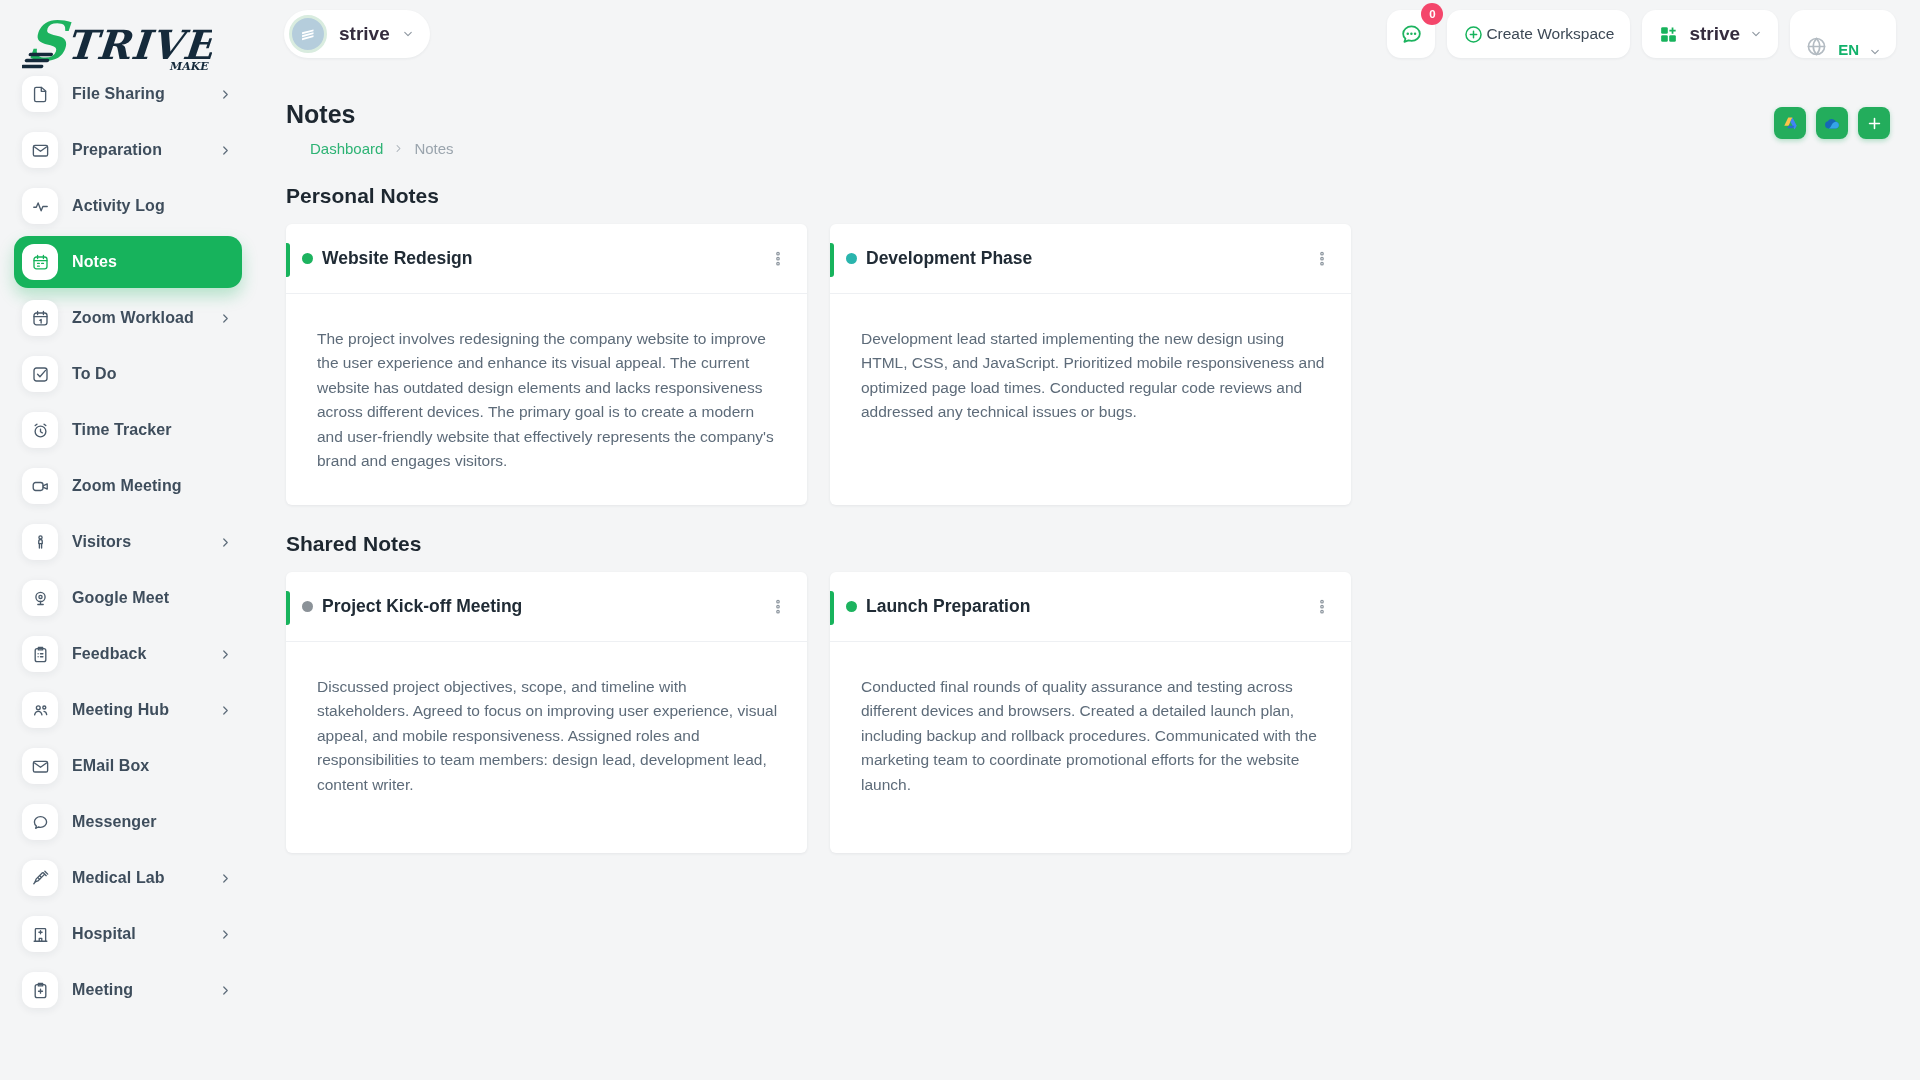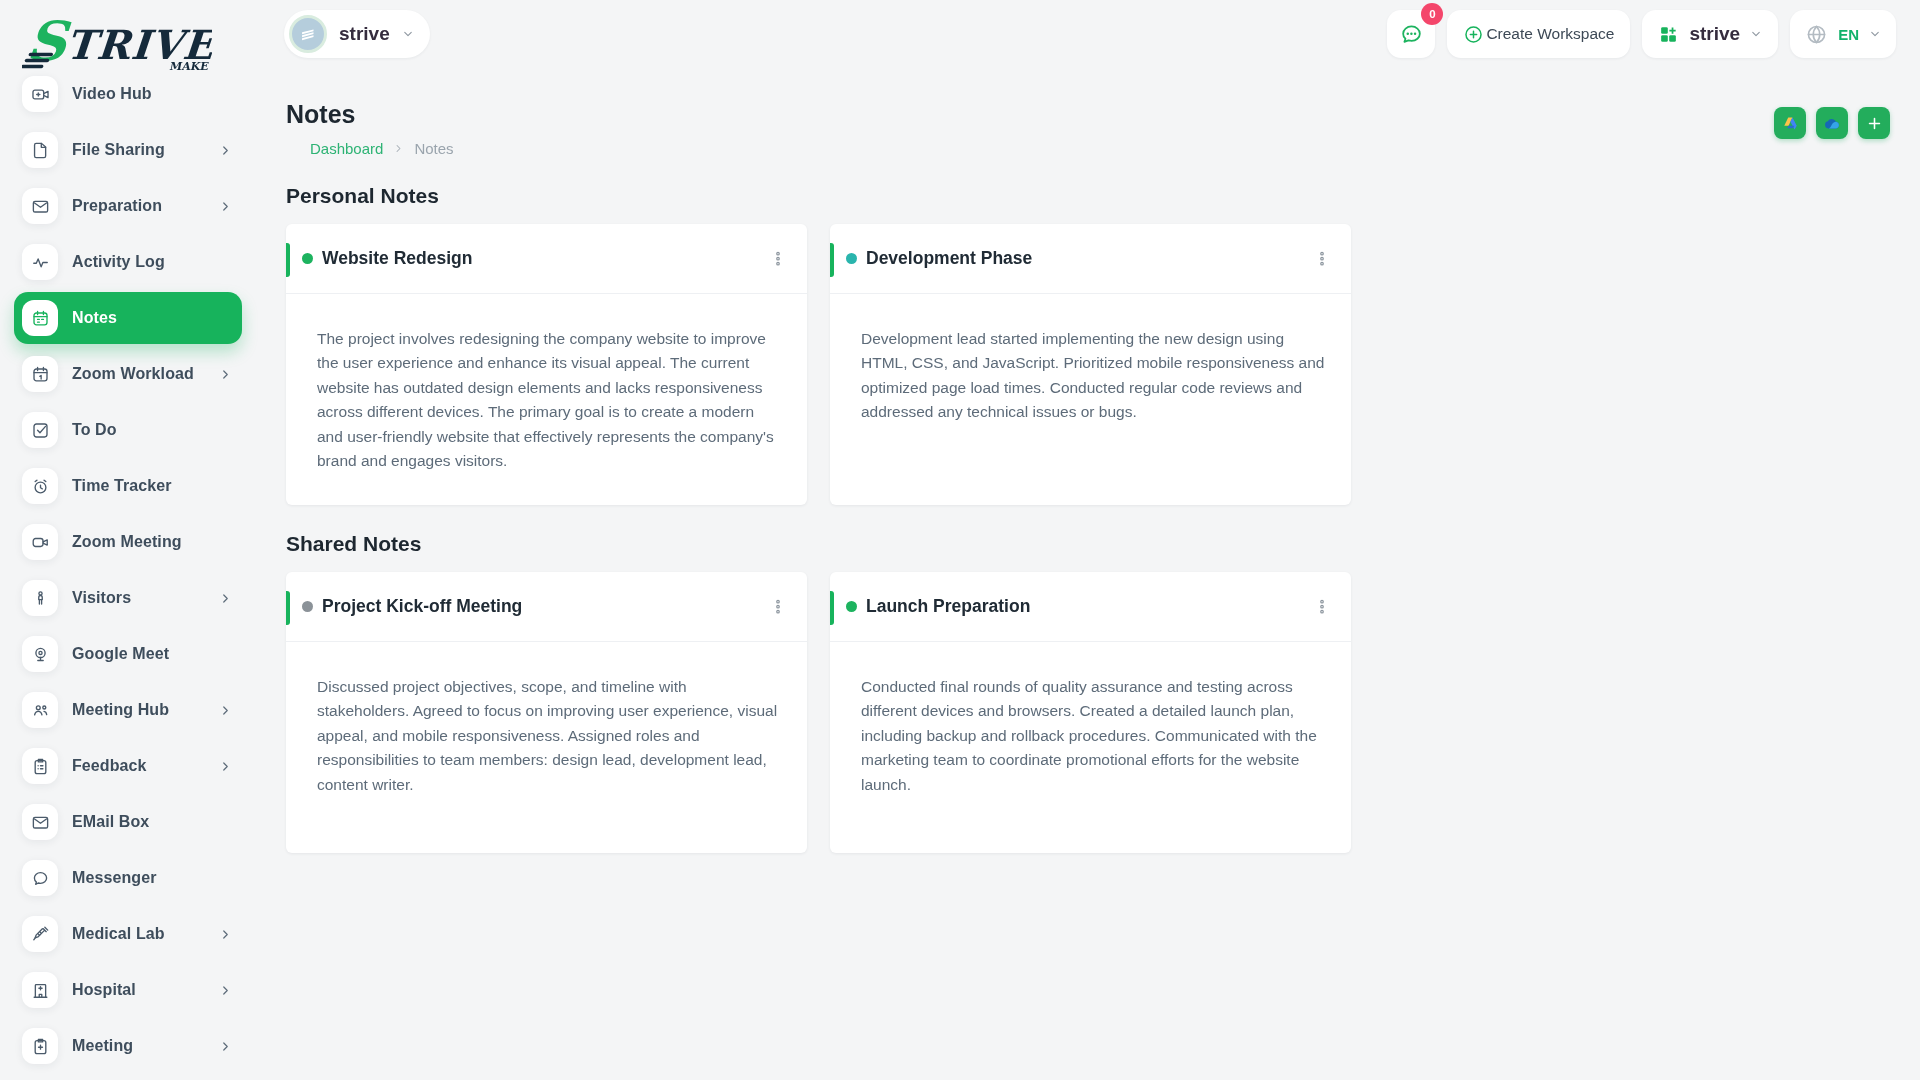--- a/index.html
+++ b/index.html
@@ -76,21 +76,21 @@
     height:48px; border-radius:14px; background:#fff; display:flex; align-items:center;
     gap:2px; padding:0 16px; box-shadow:0 1px 3px rgba(20,30,45,.06);
   }
   .pill-btn .icon { display:flex; }
   .pill-btn .icon svg { width:21px; height:21px; }
   .create-label { font-size:15.5px; color:#3d4956; }
   .create-pill .icon { color:#17b35c; }
   .menu-pill { gap:10px; }
   .menu-pill .icon { color:#17b35c; }
   .menu-name { font-size:19px; font-weight:600; color:#352c3e; }
-  .lang-pill { gap:10px; padding:0 15px; }
+  .lang-pill { gap:10px; padding:0 15px;align-items:flex-end; }
   .lang-pill .globe { color:#b3bbc2; }
   .lang-pill .globe svg { width:23px; height:23px; }
   .lang-label { color:#12b26b; font-weight:600; font-size:15px; }
 
   
   .content { padding:32px 30px 0 28px; }
   .page-head { display:flex; align-items:flex-start; }
   .page-title { font-size:25px; font-weight:700; color:#1d2730; }
   .breadcrumb { display:flex; align-items:center; gap:10px; margin-top:11px; font-size:15px; }
   .crumb-link { color:#2db374; cursor:pointer;margin-left:24px; }
@@ -134,33 +134,20 @@
         </g>
         <g stroke="#152a3b" stroke-width="3.4" stroke-linecap="round" transform="skewX(-8)">
           <path d="M14 40.5h21"></path>
             <path d="M11 46.5h21"></path>
             <path d="M8 52.5h19"></path>
         </g>
         <text x="148" y="56" font-size="11" font-style="italic" font-weight="bold" fill="#152a3b" font-family="'DejaVu Serif', serif">MAKE</text>
       </svg>
     </div>
     <nav class="side-nav" id="side-nav">
-  <div class="side-item">
-    <span class="chip">
-      <span class="chip-icon">
-              <svg viewBox="0 0 24 24" fill="none" stroke="currentColor" stroke-width="1.7" stroke-linecap="round" stroke-linejoin="round">
-                <rect x="2.5" y="6.5" width="13.5" height="11" rx="2.5"></rect>
-                <path d="M16 10.8 21.5 8v8L16 13.2"></path>
-                <path d="M7.2 12h4M9.2 10v4"></path>
-              </svg>
-            </span>
-    </span>
-    <span class="side-label">Video Hub</span>
-    <span class="side-chevron" style="visibility: hidden;"></span>
-  </div>
 
   <div class="side-item">
     <span class="chip">
       <span class="chip-icon">
               <svg viewBox="0 0 24 24" fill="none" stroke="currentColor" stroke-width="1.7" stroke-linecap="round" stroke-linejoin="round">
                 <path d="M6.5 3h6.8l5.2 4.7V19a2 2 0 0 1-2 2h-10a2 2 0 0 1-2-2V5a2 2 0 0 1 2-2z"></path>
                 <path d="M13 3v5h5.5"></path>
               </svg>
             </span>
     </span>
@@ -295,52 +282,52 @@
       <span class="chip-icon">
               <svg viewBox="0 0 24 24" fill="none" stroke="currentColor" stroke-width="1.7" stroke-linecap="round" stroke-linejoin="round">
                 <circle cx="12" cy="10" r="5.8"></circle>
                 <circle cx="12" cy="10" r="2"></circle>
                 <path d="M12 15.8v2.4M8.6 19.6h6.8"></path>
               </svg>
             </span>
     </span>
     <span class="side-label">Google Meet</span>
     <span class="side-chevron" style="visibility: hidden;"></span>
+  </div>
+
+  <div class="side-item">
+    <span class="chip">
+      <span class="chip-icon">
+              <svg viewBox="0 0 24 24" fill="none" stroke="currentColor" stroke-width="1.7" stroke-linecap="round" stroke-linejoin="round">
+                <rect x="5.3" y="4.6" width="13.4" height="16.4" rx="2.4"></rect>
+                <path d="M9.3 6.2V3h5.4v3.2z"></path>
+                <path d="M9 11h.01M12 11h3M9 14.8h.01M12 14.8h3"></path>
+              </svg>
+            </span>
+    </span>
+    <span class="side-label">Feedback</span>
+    <span class="side-chevron">
+            <svg viewBox="0 0 24 24" fill="none" stroke="currentColor" stroke-width="2.2" stroke-linecap="round" stroke-linejoin="round">
+              <path d="m8.8 5.5 6.4 6.5-6.4 6.5"></path>
+            </svg>
+          </span>
   </div>
 
   <div class="side-item">
     <span class="chip">
       <span class="chip-icon">
               <svg viewBox="0 0 24 24" fill="none" stroke="currentColor" stroke-width="1.7" stroke-linecap="round" stroke-linejoin="round">
                 <circle cx="9.2" cy="8.6" r="2.4"></circle>
                 <path d="M4.6 17.6c.6-2.9 2.3-4.4 4.6-4.4 2.3 0 4 1.5 4.6 4.4"></path>
                 <circle cx="16.8" cy="8.2" r="1.9"></circle>
                 <path d="M16.4 13.2c1.9.3 3 1.6 3.4 3.9"></path>
               </svg>
             </span>
     </span>
     <span class="side-label">Meeting Hub</span>
-    <span class="side-chevron">
-            <svg viewBox="0 0 24 24" fill="none" stroke="currentColor" stroke-width="2.2" stroke-linecap="round" stroke-linejoin="round">
-              <path d="m8.8 5.5 6.4 6.5-6.4 6.5"></path>
-            </svg>
-          </span>
-  </div>
-
-  <div class="side-item">
-    <span class="chip">
-      <span class="chip-icon">
-              <svg viewBox="0 0 24 24" fill="none" stroke="currentColor" stroke-width="1.7" stroke-linecap="round" stroke-linejoin="round">
-                <rect x="5.3" y="4.6" width="13.4" height="16.4" rx="2.4"></rect>
-                <path d="M9.3 6.2V3h5.4v3.2z"></path>
-                <path d="M9 11h.01M12 11h3M9 14.8h.01M12 14.8h3"></path>
-              </svg>
-            </span>
-    </span>
-    <span class="side-label">Feedback</span>
     <span class="side-chevron">
             <svg viewBox="0 0 24 24" fill="none" stroke="currentColor" stroke-width="2.2" stroke-linecap="round" stroke-linejoin="round">
               <path d="m8.8 5.5 6.4 6.5-6.4 6.5"></path>
             </svg>
           </span>
   </div>
 
   <div class="side-item">
     <span class="chip">
       <span class="chip-icon">

